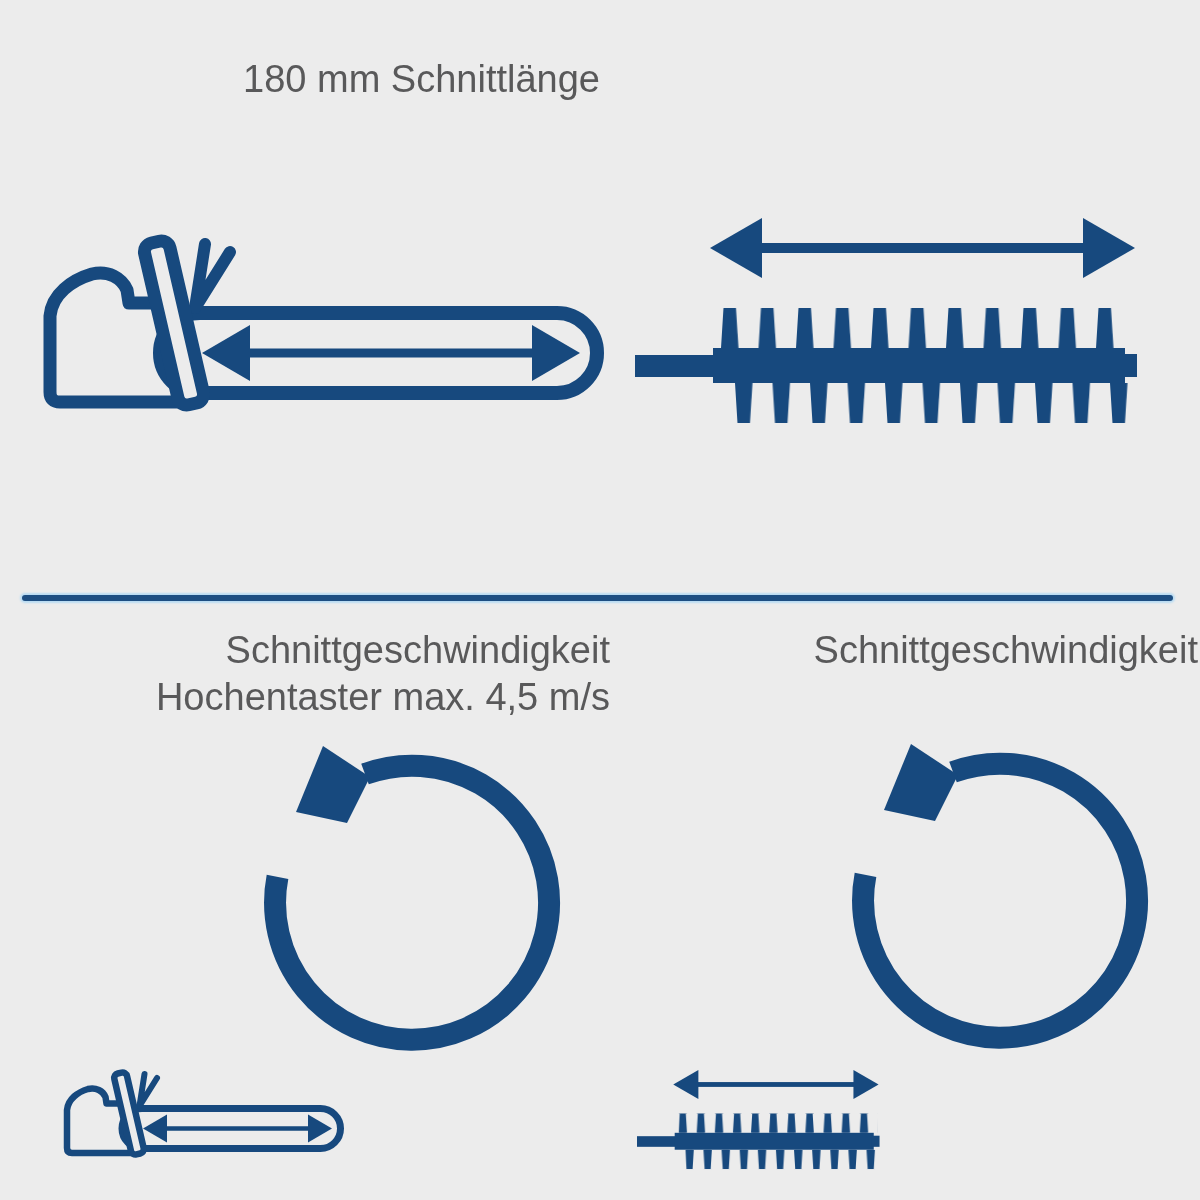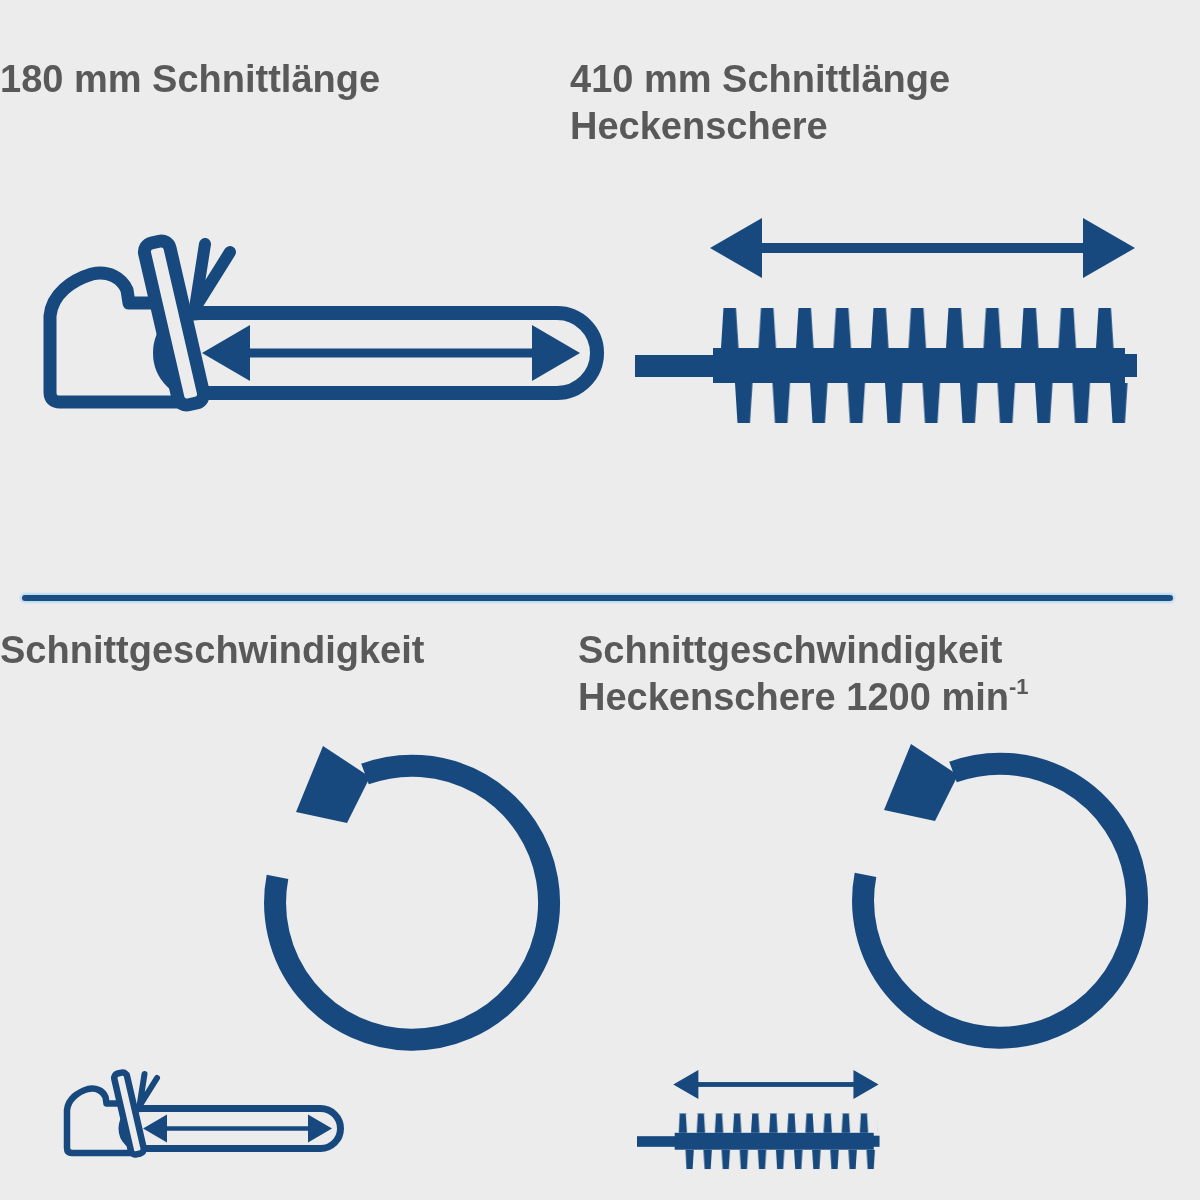--- a/index.html
+++ b/index.html
@@ -7,21 +7,21 @@
     --blue:#17497e;
     --halo:#b9dcf3;
     --txt:#59595a;
   }
   html,body{margin:0;padding:0;background:#fff;}
   .stage{
     position:relative;width:1200px;height:1200px;background:var(--bg);
     font-family:"Liberation Sans",sans-serif;overflow:hidden;
   }
   .title{
-    position:absolute;text-align:left;font-weight:bold;
+    position:absolute;text-align:right;font-weight:normal;
     font-size:38px;line-height:47px;color:var(--txt);
   }
   .title span{display:block;}
   .title .inline{display:inline;}
   .title sup{font-size:22px;position:relative;top:-2px;vertical-align:super;line-height:0;}
   .t-tl{left:0;top:56px;width:600px;}
   .t-tr{left:570px;top:56px;width:620px;}
   .t-bl{left:0;top:627px;width:610px;}
   .t-br{left:578px;top:627px;width:620px;}
   .illus{position:absolute;overflow:visible;}
@@ -33,34 +33,28 @@
 </style>
 </head>
 <body>
 
 <div class="stage">
 
   <div class="title t-tl">
     <span>180 mm Schnittlänge</span>
   </div>
 
-  <div class="title t-tr">
-    <span>410 mm Schnittlänge</span>
-    <span>Heckenschere</span>
-  </div>
 
   <div class="title t-bl">
     <span>Schnittgeschwindigkeit</span>
+    <span>Hochentaster max. 4,5 m/s</span>
   </div>
 
   <div class="title t-br">
     <span>Schnittgeschwindigkeit</span>
-    <span>
-      <span class="inline">Heckenschere 1200 min</span><sup>-1</sup>
-    </span>
   </div>
 
   <div class="divider"></div>
 
   <svg class="illus" style="left:40px;top:236px;width:570px;height:190px" viewBox="0 0 570 190">
     <g stroke="#17497e" fill="none" stroke-width="13" stroke-linejoin="round" stroke-linecap="round">
       <rect x="120" y="77" width="437" height="80" rx="40" stroke-width="14"></rect>
       <g fill="#17497e" stroke="none">
         <rect x="205" y="112.5" width="295" height="9"></rect>
         <polygon points="162,117 210,89 210,145"></polygon>

